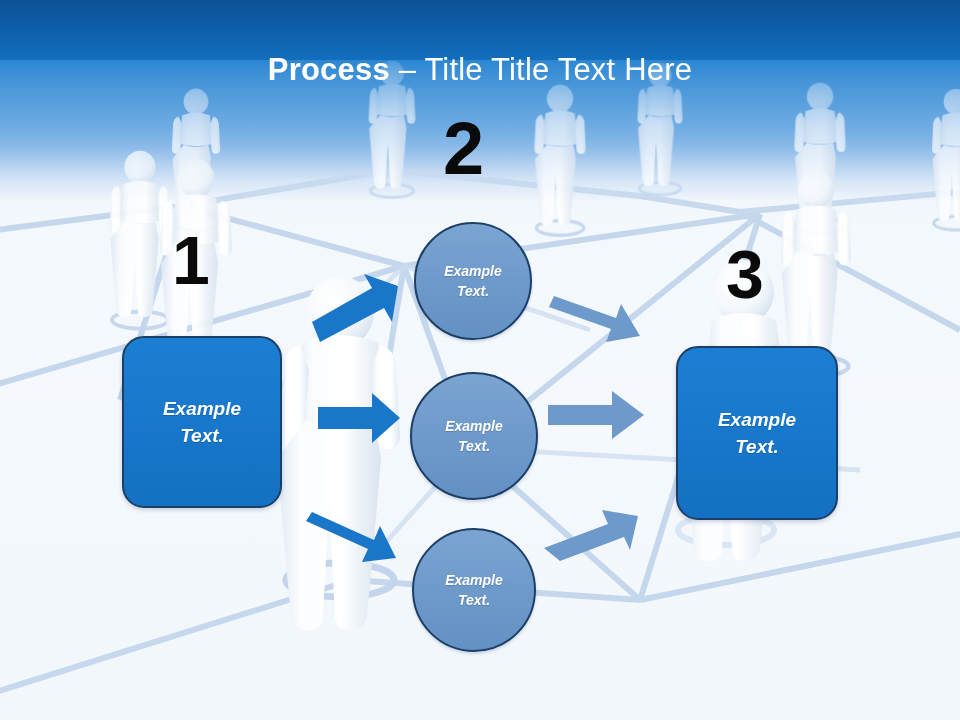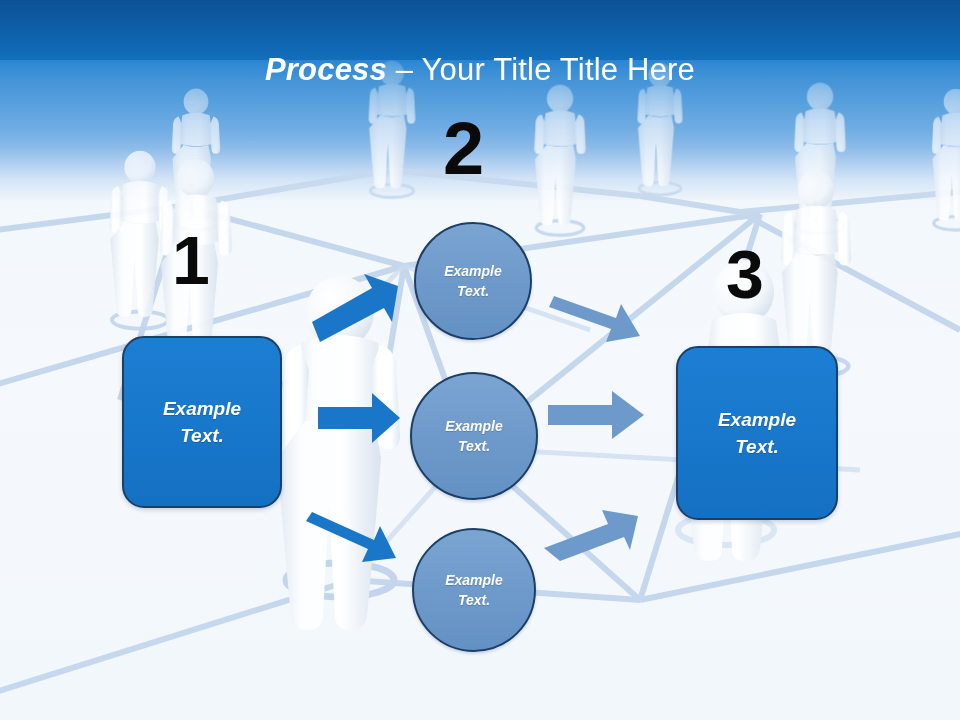--- a/index.html
+++ b/index.html
@@ -37,21 +37,21 @@
   
   #title{
     position:absolute;left:0;top:50px;width:960px;
     text-align:center;
     color:#ffffff;
     font-size:31px;
     line-height:40px;
     letter-spacing:0.2px;
     white-space:nowrap;
   }
-  #title .strong{font-weight:bold;font-style:italic;}
+  #title .strong{font-weight:bold;}
   #title .light{font-weight:normal;}
 
   
   .stepnum{
     position:absolute;
     font-weight:bold;
     color:#0a0a0a;
     line-height:1;
     font-family:"Liberation Sans",sans-serif;
   }
@@ -228,21 +228,21 @@
     </g>
     <g fill="#6e9acb">
       <polygon points="548,405 612,405 612,391 644,415 612,439 612,425 548,425"></polygon>
     </g>
     <g fill="#6e9acb">
       <polygon points="544,548 608,524 602,510 638,516 630,550 624,537 560,561"></polygon>
     </g>
   </svg>
 
   <div id="title">
-    <span class="strong">Process</span><span class="light"> – </span><span class="light">Your Title Title Here</span>
+    <span class="strong">Process</span><span class="light"> – </span><span class="light">Title Title Text Here</span>
   </div>
 
   <div class="stepnum" id="num1">1</div>
   <div class="stepnum" id="num2">2</div>
   <div class="stepnum" id="num3">3</div>
 
   <div class="pbox" id="box-left">
     <div class="txt">
       <span>Example</span><br>
       <span>Text.</span>

